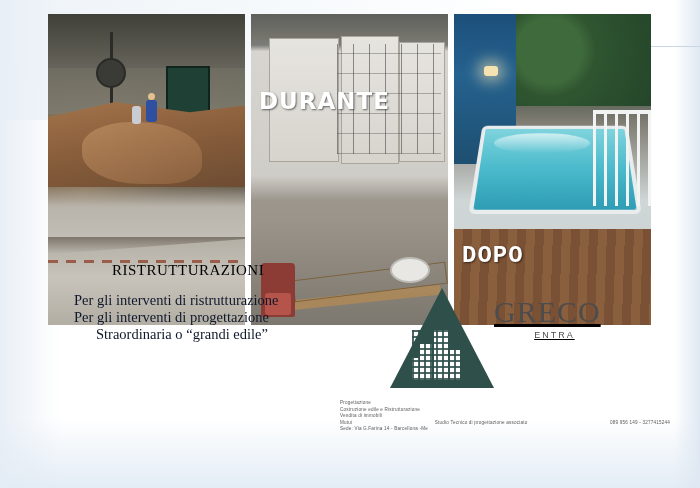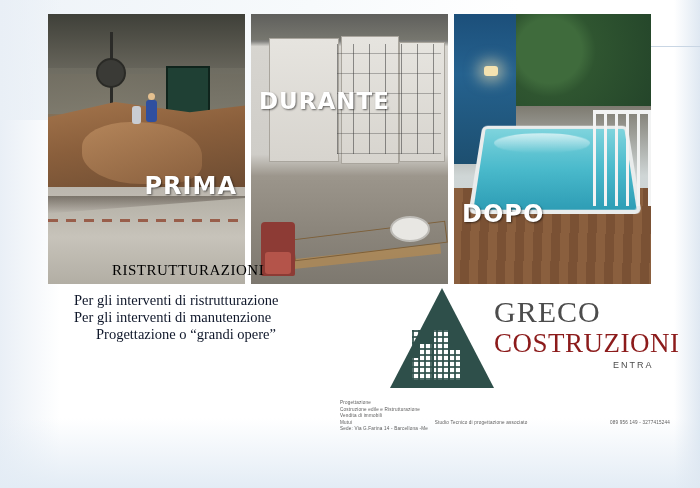--- a/index.html
+++ b/index.html
@@ -63,21 +63,21 @@
     top: 14px;
     left: 48px;
     width: 604px;
     height: 248px;
     display: flex;
     gap: 6px;
   }
   .photo {
     position: relative;
     width: 197px;
-    height: 270px;
+    height: 311px;
     overflow: hidden;
   }
   .photo .caption {
     position: absolute;
     color: #ffffff;
     font-family: "DejaVu Sans", sans-serif;
     font-weight: bold;
     font-size: 22px;
     letter-spacing: 1px;
     text-shadow: 1px 1px 2px rgba(0,0,0,.55);
@@ -246,21 +246,21 @@
     transform: perspective(220px) rotateX(24deg);
     border-radius: 50%;
   }
   .p3 .railing {
     position: absolute; right: 0; top: 96px; width: 58px; height: 96px;
     background: repeating-linear-gradient(90deg, #f2f3f3 0 3px, rgba(0,0,0,0) 3px 11px);
   }
   .p3 .railtop {
     position: absolute; right: 0; top: 96px; width: 58px; height: 4px; background: #f2f3f3;
   }
-  .p3 .caption { left: 8px; bottom: 56px; font-size: 24px; }
+  .p3 .caption { left: 8px; bottom: 56px; font-size: 24px; font-family: Liberation Mono, monospace; }
 
   
   .headline {
     position: absolute;
     left: 112px;
     top: 262px;
     font-family: "Liberation Serif", serif;
     font-size: 15px;
     color: #000000;
     letter-spacing: .5px;
@@ -318,21 +318,21 @@
   .logo-mark .b4 { left: 22px; bottom: 8px; width: 7px; height: 22px; }
   .logo-mark .wins {
     position: absolute;
     left: 22px; bottom: 8px; width: 48px; height: 50px;
     background:
       repeating-linear-gradient(0deg, rgba(46,79,74,.85) 0 2px, rgba(0,0,0,0) 2px 6px),
       repeating-linear-gradient(90deg, rgba(46,79,74,.85) 0 2px, rgba(0,0,0,0) 2px 6px);
   }
   .logo-text {
     position: absolute;
-    left: 104px; top: 8px;
+    left: 104px; top: 8px; text-decoration: underline;
   }
   .logo-text .l-greco {
     font-family: "Liberation Serif", serif;
     font-size: 30px;
     color: #4c4c4c;
     letter-spacing: 1px;
     line-height: 32px;
   }
   .logo-text .l-costruzioni {
     font-family: "Liberation Serif", serif;
@@ -383,21 +383,20 @@
       <div class="door"></div>
       <div class="pole"></div>
       <div class="dish"></div>
       <div class="dirt"></div>
       <div class="dirt2"></div>
       <div class="worker"></div>
       <div class="worker2"></div>
       <div class="shadowline"></div>
       <div class="concrete"></div>
       <div class="rebar"></div>
-      <div class="caption">PRIMA</div>
     </div>
 
     <div class="photo p2">
       <div class="topwall"></div>
       <div class="panel pA"></div>
       <div class="panel pB"></div>
       <div class="panel pC"></div>
       <div class="rods"></div>
       <div class="floor"></div>
       <div class="plank2"></div>
@@ -419,37 +418,36 @@
       <div class="railing"></div>
       <div class="caption">DOPO</div>
     </div>
 
   </div>
 
   <div class="headline">RISTRUTTURAZIONI</div>
 
   <div class="body-block">
     <div>Per gli interventi di ristrutturazione</div>
-    <div>Per gli interventi di manutenzione</div>
-    <div class="indent">Progettazione o “grandi opere”</div>
+    <div>Per gli interventi di progettazione</div>
+    <div class="indent">Straordinaria o “grandi edile”</div>
   </div>
 
 
   <div class="logo">
     <div class="logo-mark">
       <div class="tri"></div>
       <div class="b4 bld"></div>
       <div class="b1 bld"></div>
       <div class="b2 bld"></div>
       <div class="b3 bld"></div>
       <div class="wins"></div>
     </div>
     <div class="logo-text">
       <div class="l-greco">GRECO</div>
-      <div class="l-costruzioni">COSTRUZIONI</div>
       <div class="l-group">ENTRA</div>
     </div>
   </div>
 
   <div class="logo-fine">
     <div>Progettazione</div>
     <div>Costruzione edile e Ristrutturazione</div>
     <div>Vendita di immobili</div>
     <div class="row">
       <span>Mutui</span>

